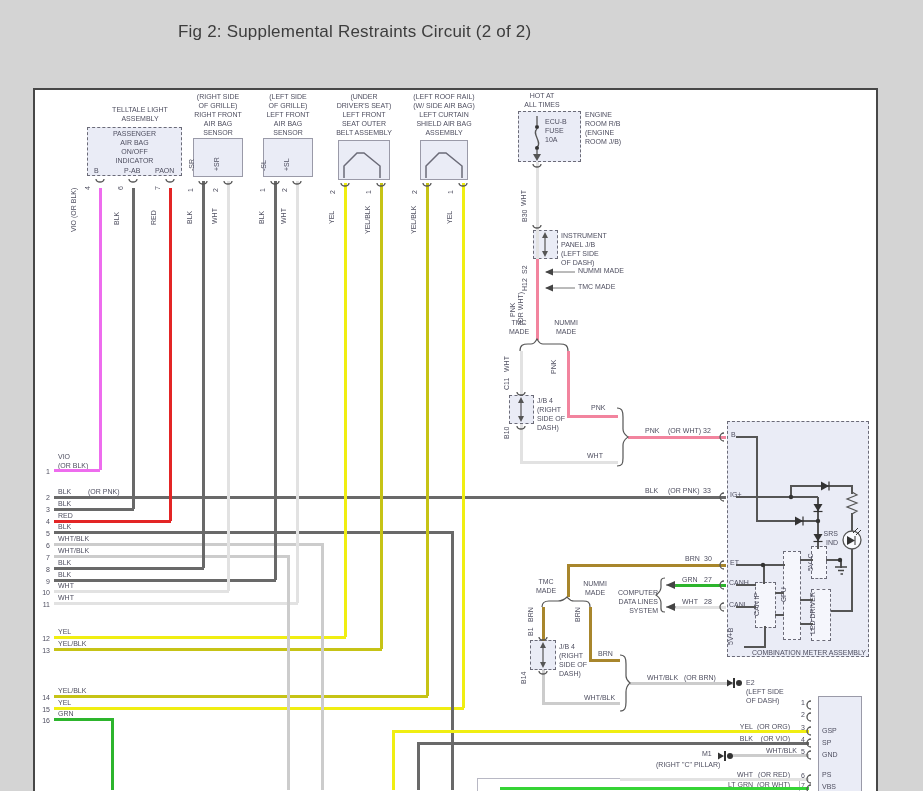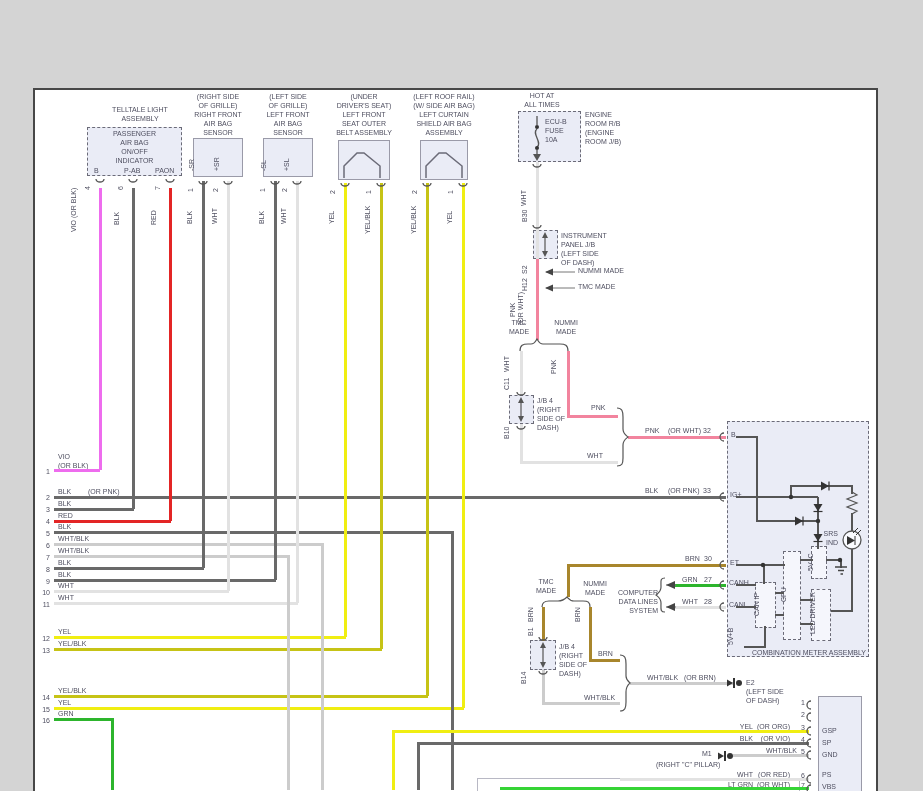--- a/index.html
+++ b/index.html
@@ -17,20 +17,21 @@
   .blk{background:#696969}.redw{background:#e32525}.viow{background:#ee6cee}.pnkw{background:#f2849e}
   .brnw{background:#a8862c}.grnw{background:#2db52d}.ltgw{background:#35d435}.yelw{background:#f0ee12}
   .whtw{background:#e2e2e2}.wbw{background:#cccccc}.ybw{background:#c6c316}
   #strip{position:absolute;left:0;top:791px;width:923px;height:17px;background:#fff;z-index:50}
   svg{position:absolute;left:0;top:0;pointer-events:none}
 </style>
 </head>
 <body>
 
 <div id="page">
+  <div id="title">Fig 2: Supplemental Restraints Circuit (2 of 2)</div>
   <div id="frame"></div>
 
   <div class="lbl ctr" style="left:92px;top:105px;width:96px">TELLTALE LIGHT
 ASSEMBLY</div>
   <div class="dbox" style="left:87px;top:127px;width:95px;height:49px"></div>
   <div class="lbl ctr" style="left:89px;top:129px;width:91px">PASSENGER
 AIR BAG
 ON/OFF
 INDICATOR</div>
   <div class="lbl" style="left:94px;top:166px">B</div>

